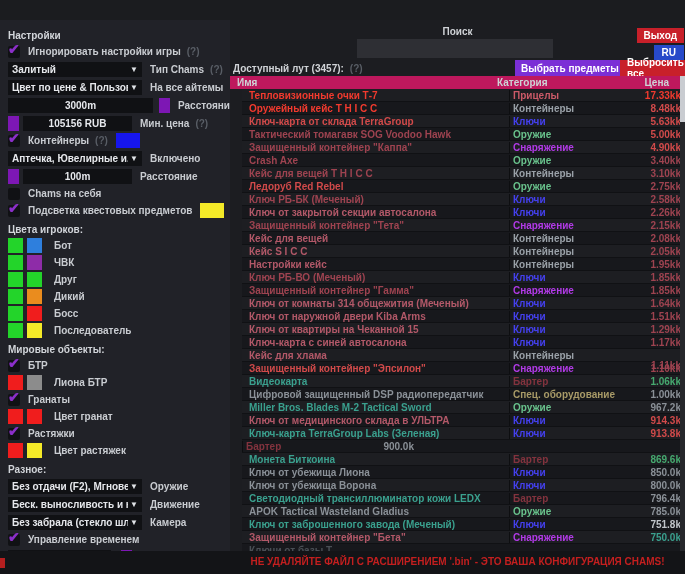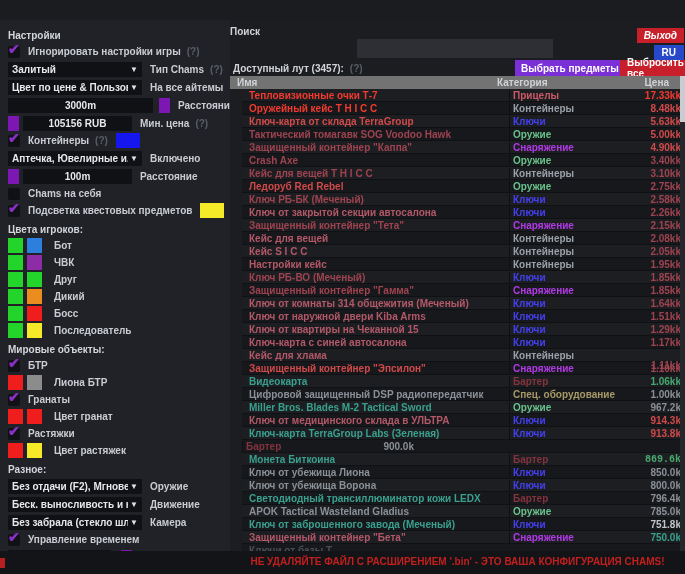--- a/index.html
+++ b/index.html
@@ -19,30 +19,30 @@
   .dropdown{width:134px;height:15px;background:#101114;color:#e6e8ec;display:flex;align-items:center;
             padding:0 4px;flex:0 0 auto;overflow:hidden;}
   .dropdown .dd-text{flex:1;overflow:hidden;white-space:nowrap;}
   .dd-arrow{font-size:8px;color:#dfe2e6;margin-left:2px;}
   .textinput{height:15px;background:#101114;color:#e6e8ec;display:flex;align-items:center;justify-content:center;flex:0 0 auto;}
   .swatch{width:11px;height:15px;flex:0 0 auto;}
   .swatch.wide{width:24px;height:15px;margin-left:8px;}
   .pairs{width:15px;height:15px;margin-right:4px;flex:0 0 auto;}
   
   .rightpanel{position:absolute;left:230px;top:20px;width:455px;height:531px;background:#1c1d21;}
-  .search-label{position:absolute;left:0;top:6px;width:455px;text-align:left;color:#cfd2d6;}
+  .search-label{position:absolute;left:0;top:6px;width:455px;text-align:center;color:#cfd2d6;}
   .search-input{position:absolute;left:127px;top:19px;width:196px;height:19px;background:#2e2f34;border:none;outline:none;
                 color:#e6e8ec;font:700 10px "Liberation Sans",sans-serif;padding:0 5px;}
   .btn{display:flex;align-items:center;justify-content:center;color:#fff;cursor:default;}
-  .btn-exit{position:absolute;right:1px;top:8px;height:15px;padding:0 7px;background:#c8202a;font-style:italic;}
+  .btn-exit{position:absolute;right:1px;top:8px;height:15px;padding:0 7px;background:#c8202a;}
   .btn-lang{position:absolute;right:1px;top:25px;height:15px;padding:0 8px;background:#2749c9;}
   .loot-head{position:absolute;left:3px;top:41px;height:15px;display:flex;align-items:center;color:#d0d3d7;}
   .btn-kappa{position:absolute;left:285px;top:40px;height:16px;padding:0 6px;background:#7b2fd6;}
   .btn-drop{position:absolute;left:390px;top:40px;height:16px;padding:0 7px;background:#c8202a;}
-  .thead{position:absolute;left:0;top:56px;width:450px;height:13px;background:#737373;display:flex;align-items:center;color:#cfd2d6;}
+  .thead{position:absolute;left:0;top:56px;width:450px;height:13px;background:#be185d;display:flex;align-items:center;color:#cfd2d6;}
   .th-name{padding-left:7px;flex:1;}
   .th-cat{width:110px;}
   .th-price{width:62px;text-align:right;margin-right:11px;}
   .tbody{position:absolute;left:12px;top:69px;width:450px;height:462px;overflow:hidden;}
   .trow{display:flex;align-items:center;height:13px;border-bottom:1px solid #101114;background:#1d1e22;}
   .trow:nth-child(even){background:#17181c;}
   .c-name{padding-left:7px;flex:1;overflow:hidden;white-space:nowrap;}
   .c-cat{width:110px;border-left:1px solid #0d0e10;padding-left:3px;overflow:hidden;white-space:nowrap;}
   .c-price{width:62px;text-align:right;margin-right:11px;white-space:nowrap;}
   .scrollbar{position:absolute;right:0;top:56px;width:5px;height:475px;background:#26272b;}
@@ -381,21 +381,21 @@
     <div class="c-cat" style="color: rgb(68, 64, 238);">Ключи</div>
     <div class="c-price" style="color: rgb(209, 74, 74);">913.8k</div>
   </div>
         <div class="trow">
     <div class="c-cat" style="color: rgb(131, 51, 62);">Бартер</div>
     <div class="c-price" style="color: rgb(138, 144, 151);">900.0k</div>
   </div>
         <div class="trow">
     <div class="c-name" style="color: rgb(58, 160, 142);">Монета Биткоина</div>
     <div class="c-cat" style="color: rgb(131, 51, 62);">Бартер</div>
-    <div class="c-price" style="color: rgb(70, 169, 111); font-family: Liberation Mono, monospace;">869.6k</div>
+    <div class="c-price" style="color: rgb(70, 169, 111);">869.6k</div>
   </div>
         <div class="trow">
     <div class="c-name" style="color: rgb(138, 144, 151);">Ключ от убежища Лиона</div>
     <div class="c-cat" style="color: rgb(68, 64, 238);">Ключи</div>
     <div class="c-price" style="color: rgb(138, 144, 151);">850.0k</div>
   </div>
         <div class="trow">
     <div class="c-name" style="color: rgb(138, 144, 151);">Ключ от убежища Ворона</div>
     <div class="c-cat" style="color: rgb(68, 64, 238);">Ключи</div>
     <div class="c-price" style="color: rgb(138, 144, 151);">800.0k</div>

